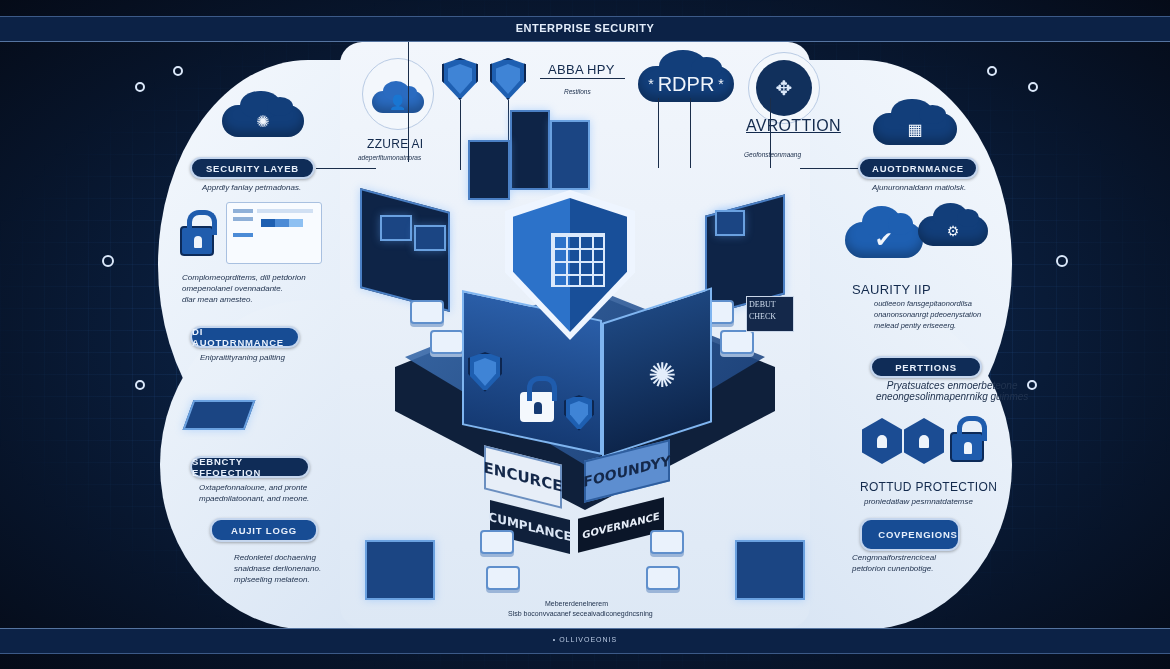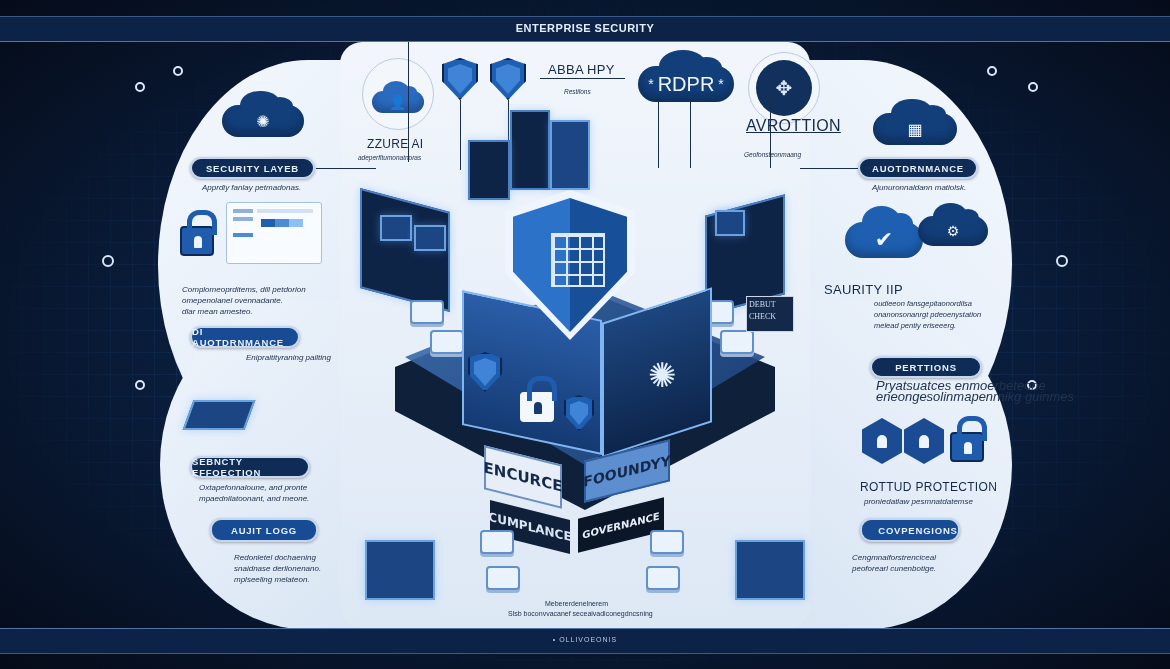--- a/index.html
+++ b/index.html
@@ -212,28 +212,28 @@
   </div>
 <div class="window-card">
   <div class="bar" style="left:6px;top:6px;width:20px;"></div>
   <div class="bar" style="left:6px;top:14px;width:20px;"></div>
   <div class="bar" style="left:30px;top:6px;width:56px;background:#d1e0f3;"></div>
   <div class="fill" style="left:34px;top:16px;width:14px;background:#1e5fb1;"></div>
   <div class="fill" style="left:48px;top:16px;width:14px;background:#4c8bd6;"></div>
   <div class="fill" style="left:62px;top:16px;width:14px;background:#8ec0f2;"></div>
   <div class="bar" style="left:6px;top:30px;width:20px;background:#4c8bd6;"></div>
 </div>
-<div class="caption" style="left:182px;top:284px;white-space:pre;">Complomeoprditems, dill petdorion
+<div class="caption" style="left:182px;top:272px;white-space:pre;">Complomeoprditems, dill petdorion
 omepenolanel ovennadante.
 dlar mean amesteo.</div>
 
 <div class="pill blue" style="left:190px;top:326px;width:110px;">
   <span>DI AUOTDRNMANCE</span>
 </div>
-<div class="caption" style="left:200px;top:352px;margin-left:46px;">Enipraitityraning pailting</div>
+<div class="caption" style="left:200px;top:352px;">Enipraitityraning pailting</div>
 
 <div class="box" style="left:188px;top:400px;width:62px;height:30px;transform:skewX(-20deg);"></div>
 
 <div class="pill" style="left:190px;top:456px;width:120px;align-items:center;">
   <span>SEBNCTY EFFOECTION</span>
 </div>
 <div class="caption" style="left:192px;top:482px;white-space:pre;margin-left:7px;">Oxtapefonnaloune, and pronte
 mpaednilatoonant, and meone.</div>
 
 <div class="pill blue" style="left:210px;top:518px;width:108px;height:24px;">
@@ -251,49 +251,49 @@
 </div>
 <div class="caption" style="left:872px;top:182px;">Ajunuronnaldann matiolsk.</div>
 
 <div class="cloud" style="left:845px;top:222px;width:78px;height:36px;background:#1e5fb1;">
   <div class="cloud-text" style="font-size:22px;">✔</div>
 </div>
 <div class="cloud" style="left:918px;top:216px;width:70px;height:30px;">
   <div class="cloud-text" style="font-size:14px;">⚙</div>
 </div>
 
-<div class="heading" style="left:824px;top:282px;">SAURITY IIP</div>
+<div class="heading" style="left:852px;top:282px;">SAURITY IIP</div>
 <div class="caption" style="left:874px;top:298px;white-space:pre;font-size:7.5px;">oudieeon fansgepitaonordilsa
 onanonsonanrgt pdeoenystation
 melead pentiy eriseeerg.</div>
 
 <div class="pill" style="left:870px;top:356px;width:112px;">
   <span>PERTTIONS</span>
 </div>
-<div class="caption" style="left:876px;top:380px;white-space:pre;font-size:13px;">Pryatsuatces enmoerbeteone
+<div class="caption" style="left:876px;top:380px;white-space:pre;font-size:10px;text-align:center;">Pryatsuatces enmoerbeteone
 eneongesolinmapenrnikg guinmes</div>
 
 <div class="hex" style="left:862px;top:418px;">
     <div class="hole"></div>
   </div>
 <div class="hex" style="left:904px;top:418px;">
     <div class="hole"></div>
   </div>
 <div class="lock" style="left:950px;top:432px;">
     <div class="hole"></div>
   </div>
 
 <div class="heading" style="left:860px;top:480px;font-size:12px;">ROTTUD PROTECTION</div>
 <div class="caption" style="left:864px;top:496px;">proniedatlaw pesmnatdatemse</div>
 
-<div class="pill blue" style="left:860px;top:518px;width:100px;height:24px;padding-left:16px;">
+<div class="pill blue" style="left:860px;top:518px;width:100px;height:33px;padding-left:16px;">
   <span>COVPENGIONS</span>
 </div>
 <div class="caption" style="left:852px;top:552px;white-space:pre;">Cengmnaiforstrenciceal
-peoforearl cunenbotige.</div>
+petdorion cunenbotige.</div>
 
 <div class="circle-icon" style="left:362px;top:58px;width:72px;height:72px;">
   <div class="cloud" style="position:relative;width:52px;height:22px;background:#2a6bc0;top:8px;">
       <div class="cloud-text" style="font-size:14px;">👤</div>
     </div>
 </div>
 <div class="heading" style="left:367px;top:137px;font-size:12px;">ZZURE AI</div>
 <div class="caption" style="left:358px;top:152px;font-size:6.5px;">adeperfitumonatnoras</div>
 
 <div class="shield-sm" style="left:442px;top:58px;">

